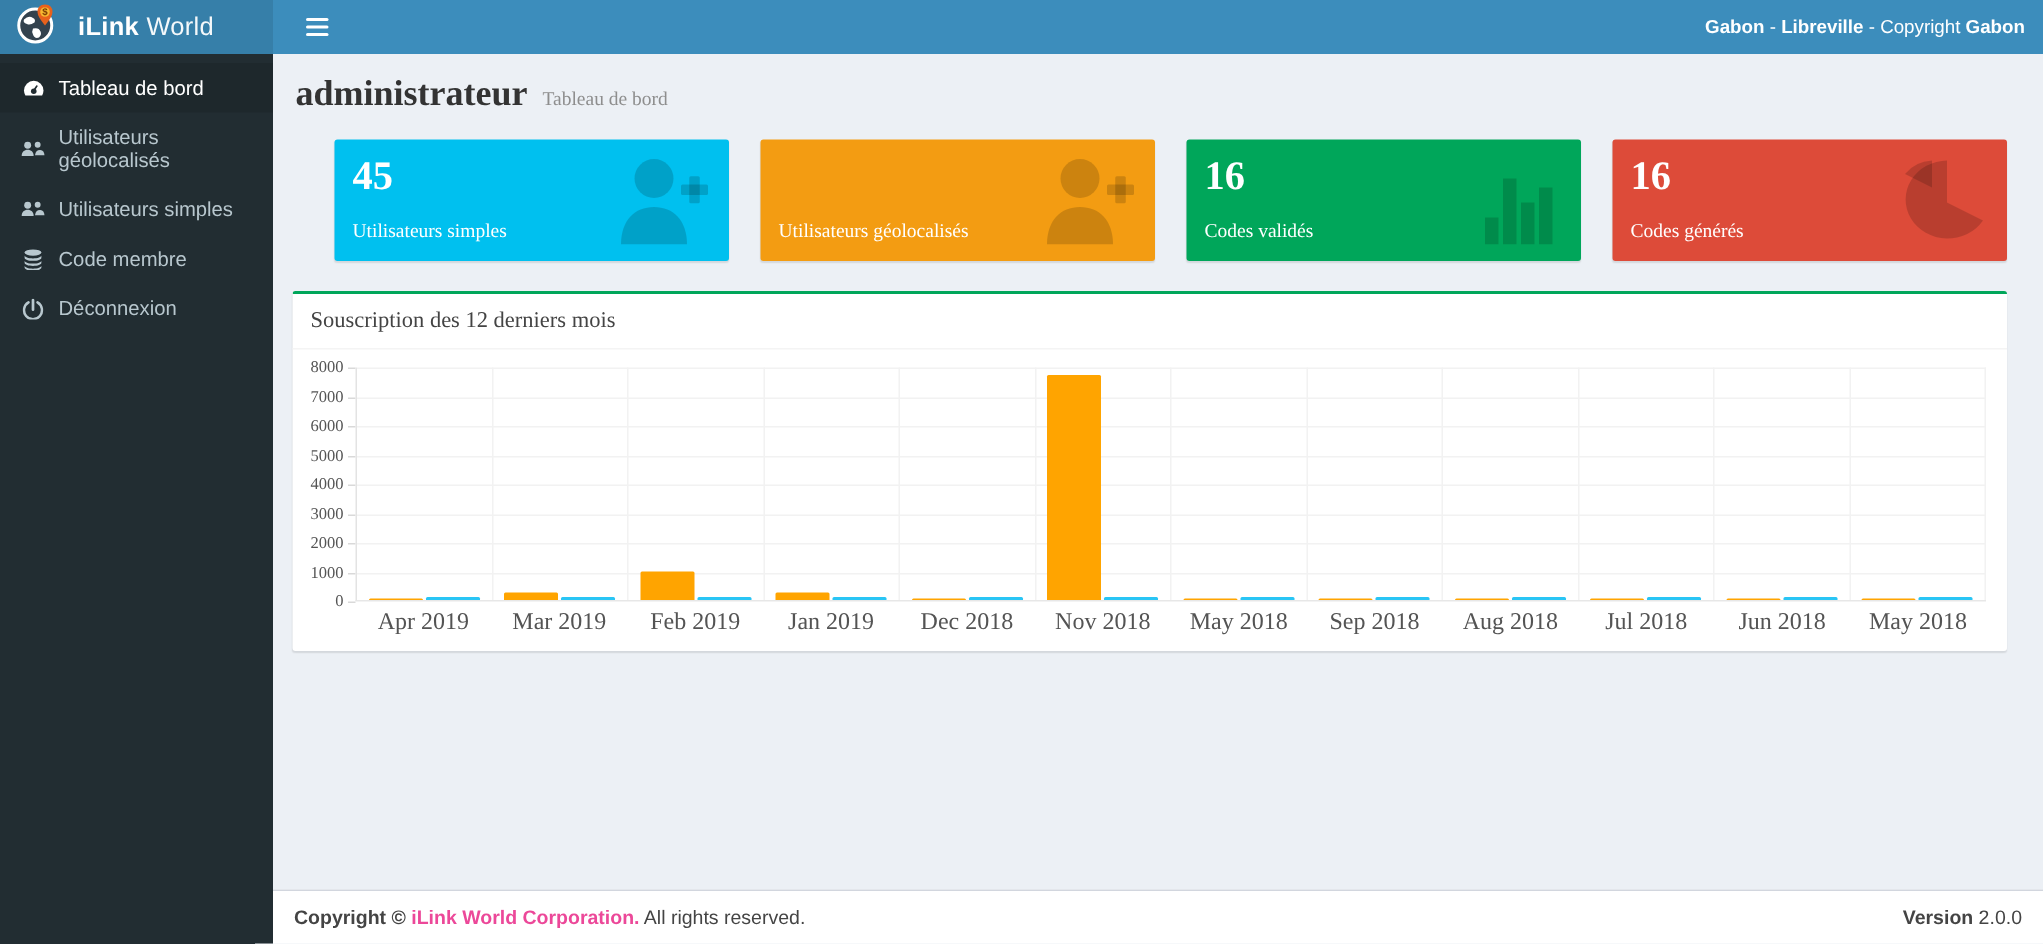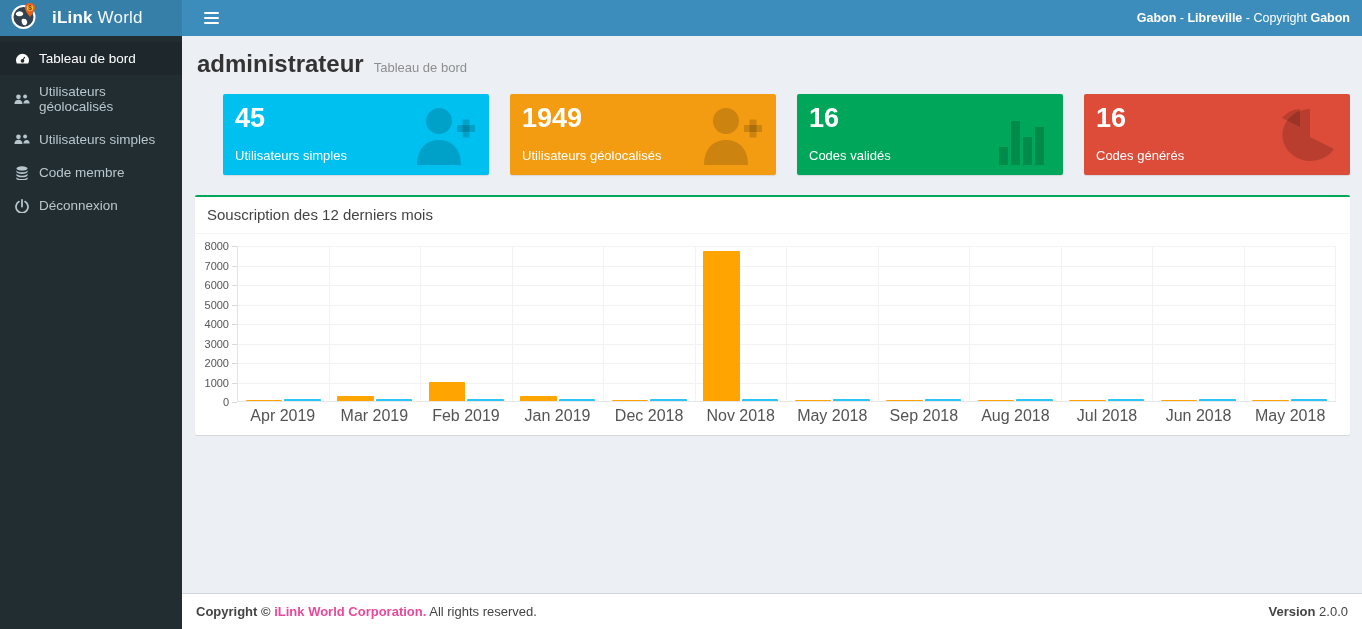--- a/index.html
+++ b/index.html
@@ -25,21 +25,21 @@
   .sidebar { position:absolute; left:0; top:36px; width:182px; bottom:0; background:#222d32; }
   .side-menu { padding-top:6px; }
   .side-item { display:flex; align-items:center; gap:9px; padding:9px 14px; font-size:13.5px;
     color:#b8c7ce; cursor:pointer; }
   .side-item.active { background:#1e282c; color:#fff; }
   .side-item .ic { width:16px; display:flex; justify-content:center; flex:0 0 16px; }
   .side-item svg { display:block; }
 
   
   .content { position:absolute; left:182px; top:36px; right:0; bottom:36px; background:#ecf0f5;
-    padding:10px 12px 0 13px; overflow:hidden; }
+    padding:10px 24px 0 13px; overflow:hidden;font-family:Liberation Serif, serif; }
   .page-head { display:flex; align-items:baseline; gap:10px; margin:4px 2px 16px 2px; }
   .page-title { font-size:24px; font-weight:600; color:#333; }
   .page-sub { font-size:13px; color:#8e8e8e; }
 
   .cards { display:grid; grid-template-columns:repeat(4,1fr); gap:21px;margin-left:28px; }
   .card { position:relative; height:81px; border-radius:2px; padding:9px 12px; color:#fff;
     box-shadow:0 1px 1px rgba(0,0,0,.1); display:flex; flex-direction:column; overflow:hidden; }
   .card .num { font-size:27px; font-weight:700; line-height:1.15; }
   .card .lbl { margin-top:auto; font-size:13px; padding-bottom:3px; }
   .card .big-ic { position:absolute; right:12px; bottom:6px; }
@@ -168,21 +168,20 @@
         <div class="num">45</div>
         <div class="lbl">Utilisateurs simples</div>
         <div class="big-ic"><svg width="72" height="62" viewBox="0 0 72 62">
             <circle cx="34" cy="18" r="13" fill="rgba(0,0,0,0.16)"></circle>
             <path d="M12 62c0-16 9-25 22-25s22 9 22 25z" fill="rgba(0,0,0,0.16)"></path>
             <rect x="52" y="22" width="18" height="7" rx="1" fill="rgba(0,0,0,0.16)"></rect>
             <rect x="57.5" y="16.5" width="7" height="18" rx="1" fill="rgba(0,0,0,0.16)"></rect>
           </svg></div>
       </div>
       <div class="card" style="background: rgb(243, 156, 18);">
-        <div class="num">1949</div>
         <div class="lbl">Utilisateurs géolocalisés</div>
         <div class="big-ic"><svg width="72" height="62" viewBox="0 0 72 62">
             <circle cx="34" cy="18" r="13" fill="rgba(0,0,0,0.16)"></circle>
             <path d="M12 62c0-16 9-25 22-25s22 9 22 25z" fill="rgba(0,0,0,0.16)"></path>
             <rect x="52" y="22" width="18" height="7" rx="1" fill="rgba(0,0,0,0.16)"></rect>
             <rect x="57.5" y="16.5" width="7" height="18" rx="1" fill="rgba(0,0,0,0.16)"></rect>
           </svg></div>
       </div>
       <div class="card" style="background: rgb(0, 166, 90);">
         <div class="num">16</div>

